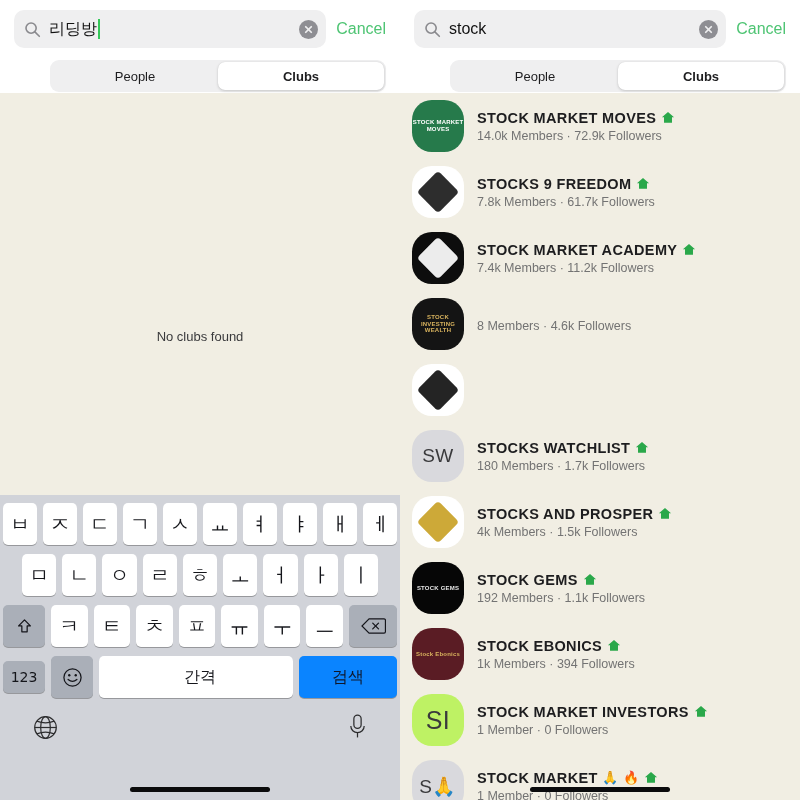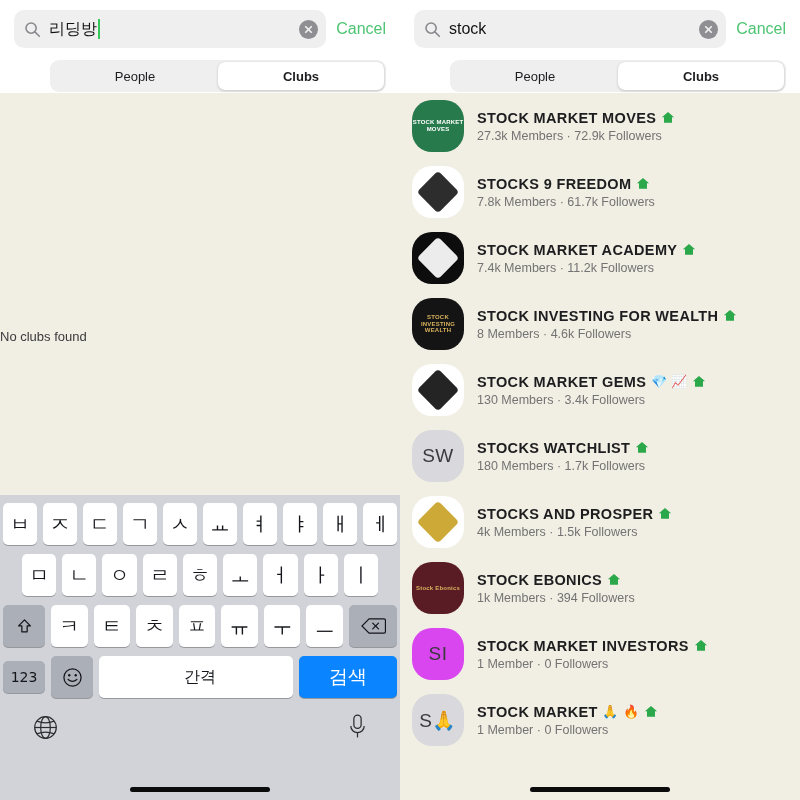--- a/index.html
+++ b/index.html
@@ -36,21 +36,21 @@
     margin-top: 12px; height: 32px; background: #efeff0; border-radius: 9px;
     display: flex; padding: 2px; position: relative; margin-left: 36px;
   }
   .seg {
     flex: 1; display: flex; align-items: center; justify-content: center;
     font-size: 13px; color: #1d1d1f; border-radius: 7px;
   }
   .seg.active { background: #ffffff; font-weight: bold; box-shadow: 0 1px 3px rgba(0,0,0,0.16), 0 0 1px rgba(0,0,0,0.12); }
   .headerpad { height: 12px; background: #ffffff; }
   .emptytext { font-size: 13px; color: #3a3a3c; }
-  .leftcontent { position: absolute; top: 93px; left: 0; right: 0; bottom: 220px; display:flex; align-items:center; background:#f1eee3; }
+  .leftcontent { position: absolute; top: 93px; left: 0; right: 0; bottom: 220px; display:flex; align-items:center; justify-content:center; background:#f1eee3; }
 
   
   .list { position: absolute; top: 93px; left: 0; right: 0; bottom: 0; background: #f1eee3; }
   .row { display: flex; align-items: center; padding: 7px 14px 7px 12px; gap: 13px; }
   .avatar {
     width: 52px; height: 52px; flex: 0 0 52px;
     border-radius: 38% / 38%;
     display: flex; align-items: center; justify-content: center;
     overflow: hidden; position: relative;
     font-size: 19px; color: #3a3a3c; letter-spacing: 0.5px;
@@ -82,21 +82,21 @@
     box-shadow: 0 1px 0 rgba(0,0,0,0.28);
     font-family: "DejaVu Sans", sans-serif;
   }
   .krow.r2 { padding: 0 22px; }
   .key.fn { background: #aaafb8; }
   .key.fn svg { display: block; }
   .krow.r4 { align-items: center; }
   .key.num { flex: 0 0 42px; font-size: 14px; background: #aaafb8; height: 32px; }
   .key.emoji { flex: 0 0 42px; background: #aaafb8; font-size: 19px; }
   .key.space { flex: 1 1 auto; font-size: 16px; padding-left: 8px; }
-  .key.enter { flex: 0 0 98px; background: #0a84ff; color: #ffffff; font-size: 19px; }
+  .key.enter { flex: 0 0 98px; background: #0a84ff; color: #0f172a; font-size: 16px; }
   .key.shift { flex: 0 0 42px; }
   .key.back { flex: 0 0 48px; }
   .kbbottom { display: flex; align-items: center; justify-content: space-between; padding: 6px 32px 0 32px; }
   .kbbottom svg { display: block; }
   .homebar { position: absolute; bottom: 8px; left: 50%; transform: translateX(-50%); width: 140px; height: 5px; background: #0b0b0c; border-radius: 3px; }
 </style>
 </head>
 <body>
 
 <div class="screen">
@@ -257,21 +257,21 @@
           </div>
           <div class="rowtext">
             <div class="clubname">
               <span>STOCK MARKET MOVES</span>
               <span class="badges">
                 <svg class="house" viewBox="0 0 16 15">
                   <path d="M8 1.2 L15 7.2 H12.6 V13.6 H3.4 V7.2 H1 Z" fill="#2aa84a"></path>
                 </svg>
               </span>
             </div>
-            <div class="meta">27.3k Members · 72.9k Followers</div>
+            <div class="meta">14.0k Members · 72.9k Followers</div>
           </div>
         </div>
         <div class="row">
           <div class="avatar" style="background: rgb(255, 255, 255); color: rgb(27, 27, 27);">
             <div style="width: 30px; height: 30px; border-radius: 4px; transform: rotate(45deg); background: rgb(27, 27, 27); opacity: 0.92;"></div>
           </div>
           <div class="rowtext">
             <div class="clubname">
               <span>STOCKS 9 FREEDOM</span>
               <span class="badges">
@@ -297,47 +297,27 @@
               </span>
             </div>
             <div class="meta">7.4k Members · 11.2k Followers</div>
           </div>
         </div>
         <div class="row">
           <div class="avatar" style="background: rgb(20, 20, 20); color: rgb(216, 179, 94);">
             <div class="mini" style="color: rgb(216, 179, 94);">STOCK INVESTING WEALTH</div>
           </div>
           <div class="rowtext">
-            <div class="clubname">
-              <span>STOCK INVESTING FOR WEALTH</span>
-              <span class="badges">
-                <svg class="house" viewBox="0 0 16 15">
-                  <path d="M8 1.2 L15 7.2 H12.6 V13.6 H3.4 V7.2 H1 Z" fill="#2aa84a"></path>
-                </svg>
-              </span>
-            </div>
             <div class="meta">8 Members · 4.6k Followers</div>
           </div>
         </div>
         <div class="row">
           <div class="avatar" style="background: rgb(255, 255, 255); color: rgb(17, 17, 17);">
             <div style="width: 30px; height: 30px; border-radius: 4px; transform: rotate(45deg); background: rgb(17, 17, 17); opacity: 0.92;"></div>
           </div>
-          <div class="rowtext">
-            <div class="clubname">
-              <span>STOCK MARKET GEMS</span>
-              <span class="badges">
-                <span>💎 📈</span>
-                <svg class="house" viewBox="0 0 16 15">
-                  <path d="M8 1.2 L15 7.2 H12.6 V13.6 H3.4 V7.2 H1 Z" fill="#2aa84a"></path>
-                </svg>
-              </span>
-            </div>
-            <div class="meta">130 Members · 3.4k Followers</div>
-          </div>
         </div>
         <div class="row">
           <div class="avatar" style="background: rgb(217, 217, 221); color: rgb(58, 58, 60); font-size: 19px;">SW</div>
           <div class="rowtext">
             <div class="clubname">
               <span>STOCKS WATCHLIST</span>
               <span class="badges">
                 <svg class="house" viewBox="0 0 16 15">
                   <path d="M8 1.2 L15 7.2 H12.6 V13.6 H3.4 V7.2 H1 Z" fill="#2aa84a"></path>
                 </svg>
@@ -356,37 +336,53 @@
               <span class="badges">
                 <svg class="house" viewBox="0 0 16 15">
                   <path d="M8 1.2 L15 7.2 H12.6 V13.6 H3.4 V7.2 H1 Z" fill="#2aa84a"></path>
                 </svg>
               </span>
             </div>
             <div class="meta">4k Members · 1.5k Followers</div>
           </div>
         </div>
         <div class="row">
+          <div class="avatar" style="background: rgb(6, 6, 6); color: rgb(230, 230, 230);">
+            <div class="mini" style="color: rgb(230, 230, 230);">STOCK GEMS</div>
+          </div>
+          <div class="rowtext">
+            <div class="clubname">
+              <span>STOCK GEMS</span>
+              <span class="badges">
+                <svg class="house" viewBox="0 0 16 15">
+                  <path d="M8 1.2 L15 7.2 H12.6 V13.6 H3.4 V7.2 H1 Z" fill="#2aa84a"></path>
+                </svg>
+              </span>
+            </div>
+            <div class="meta">192 Members · 1.1k Followers</div>
+          </div>
+        </div>
+        <div class="row">
           <div class="avatar" style="background: rgb(90, 28, 36); color: rgb(216, 179, 94);">
             <div class="mini" style="color: rgb(216, 179, 94);">Stock Ebonics</div>
           </div>
           <div class="rowtext">
             <div class="clubname">
               <span>STOCK EBONICS</span>
               <span class="badges">
                 <svg class="house" viewBox="0 0 16 15">
                   <path d="M8 1.2 L15 7.2 H12.6 V13.6 H3.4 V7.2 H1 Z" fill="#2aa84a"></path>
                 </svg>
               </span>
             </div>
             <div class="meta">1k Members · 394 Followers</div>
           </div>
         </div>
         <div class="row">
-          <div class="avatar" style="background: #d946ef; color: rgb(58, 58, 60); font-size: 19px;">SI</div>
+          <div class="avatar" style="background: #bef264; color: rgb(58, 58, 60); font-size: 25px;">SI</div>
           <div class="rowtext">
             <div class="clubname">
               <span>STOCK MARKET INVESTORS</span>
               <span class="badges">
                 <svg class="house" viewBox="0 0 16 15">
                   <path d="M8 1.2 L15 7.2 H12.6 V13.6 H3.4 V7.2 H1 Z" fill="#2aa84a"></path>
                 </svg>
               </span>
             </div>
             <div class="meta">1 Member · 0 Followers</div>

